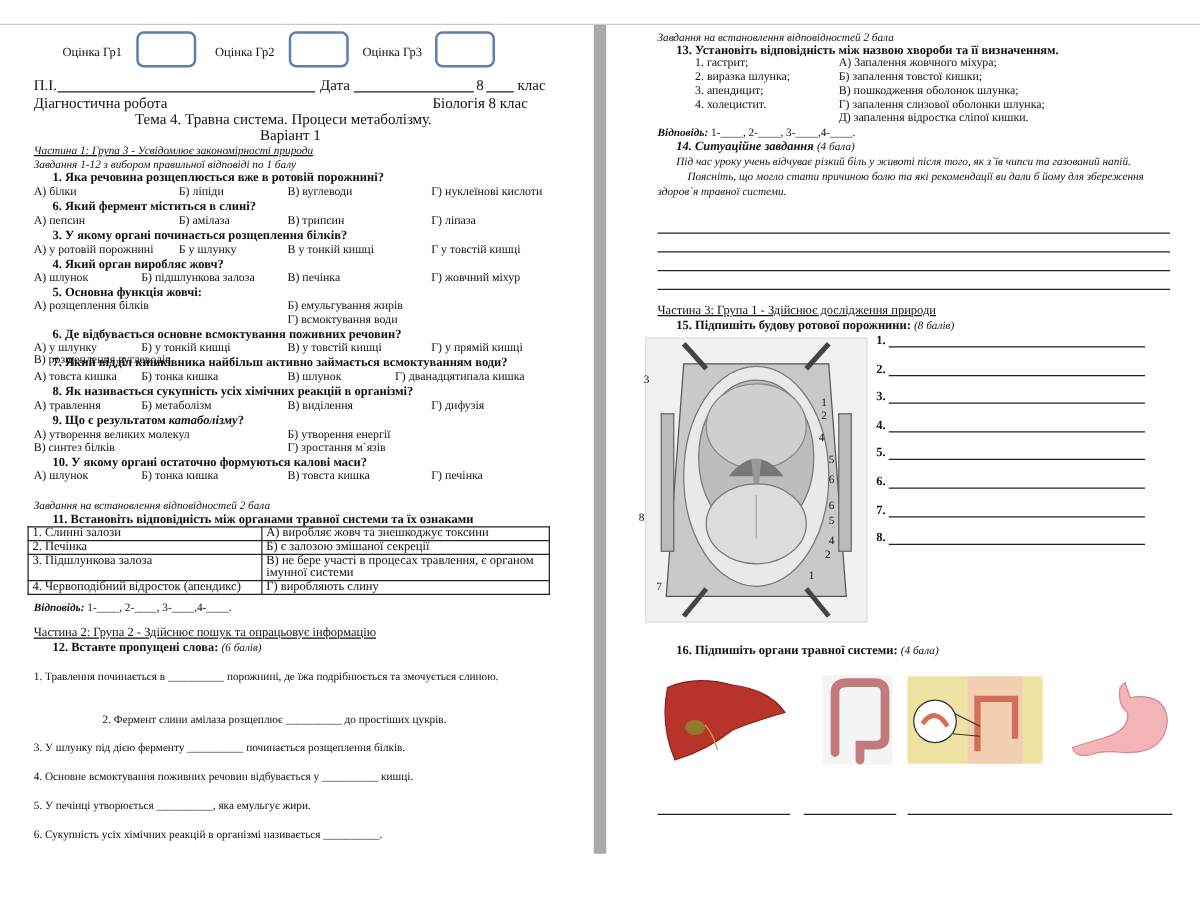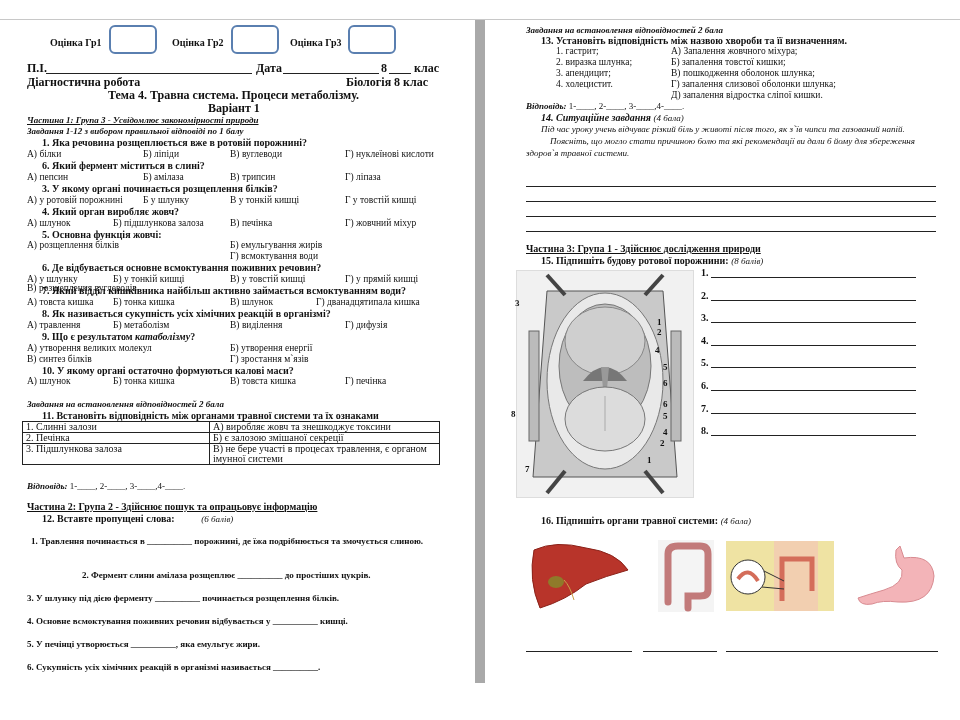--- a/index.html
+++ b/index.html
@@ -4,21 +4,21 @@
 <style>
   html,body{margin:0;padding:0;}
   body{width:960px;height:720px;background:#ffffff;position:relative;overflow:hidden;
        font-family:"Liberation Serif","DejaVu Serif",serif;color:#111;}
   .topline{position:absolute;left:0;top:19px;width:960px;height:1px;background:#c8c8c8;}
   .divider{position:absolute;left:475px;top:20px;width:10px;height:663px;background:#a9a9a9;}
   .page{position:absolute;top:20px;}
   #left{left:0;width:474px;height:700px;}
   #right{left:486px;width:474px;height:700px;}
   .abs{position:absolute;white-space:nowrap;}
-  .b{font-weight:bold;text-align:center;}
+  .b{font-weight:normal;}
   .i{font-style:italic;}
   .u{text-decoration:underline;}
   .s10{font-size:10px;}
   .s9{font-size:9px;}
   .s12{font-size:12px;}
   .gradebox{position:absolute;width:44px;height:25px;border:2px solid #5a7fb0;border-radius:6px;background:#fff;}
   table.match{position:absolute;border-collapse:collapse;font-size:10px;}
   table.match td{border:1px solid #222;padding:0 3px;vertical-align:top;line-height:10px;}
   .line{position:absolute;border-bottom:1px solid #222;height:0;}
   .opt{position:absolute;font-size:9.5px;white-space:nowrap;}
@@ -126,26 +126,30 @@
       <td>А) виробляє жовч та знешкоджує токсини</td>
     </tr>
     <tr>
       <td>2. Печінка</td>
       <td>Б) є залозою змішаної секреції</td>
     </tr>
     <tr>
       <td>3. Підшлункова залоза</td>
       <td>В) не бере участі в процесах травлення, є органом імунної системи</td>
     </tr>
+    <tr>
+      <td>4. Червоподібний відросток (апендикс)</td>
+      <td>Г) виробляють слину</td>
+    </tr>
   </tbody>
     </table>
   <span class="abs s9" style="left:27px;top:461px;"><b><i>Відповідь:</i></b><span> 1-____, 2-____, 3-____,4-____.</span></span>
 
   <span class="abs b u s10" style="left:27px;top:481px;">Частина 2: Група 2 - Здійснює  пошук та опрацьовує інформацію</span>
-  <span class="abs s10" style="left:42px;top:493px;"><b>12. Вставте пропущені слова:</b> <i style="font-size:9px;margin-left:24px;">(6 балів)</i></span>
+  <span class="abs s10" style="left:42px;top:493px;"><b>12. Вставте пропущені слова:</b> <i style="font-size:9px;">(6 балів)</i></span>
 
   <div class="abs b s9" style="left:27px;top:516px;width:400px;white-space:normal;line-height:11px;">1. Травлення  починається  в __________ порожнині, де їжа подрібнюється  та змочується слиною.</div>
   <span class="abs b s9" style="left:41px;top:550px;margin-left:41px;">2. Фермент слини  амілаза розщеплює  __________ до простіших цукрів.</span>
   <span class="abs b s9" style="left:27px;top:573px;">3. У шлунку  під дією ферменту __________ починається розщеплення  білків.</span>
   <span class="abs b s9" style="left:27px;top:596px;">4. Основне всмоктування поживних  речовин відбувається у __________ кишці.</span>
   <span class="abs b s9" style="left:27px;top:619px;">5. У печінці  утворюється __________, яка емульгує жири.</span>
   <span class="abs b s9" style="left:27px;top:642px;">6. Сукупність  усіх хімічних реакцій в організмі називається __________.</span>
 </div>
 
 <div class="page" id="right">

